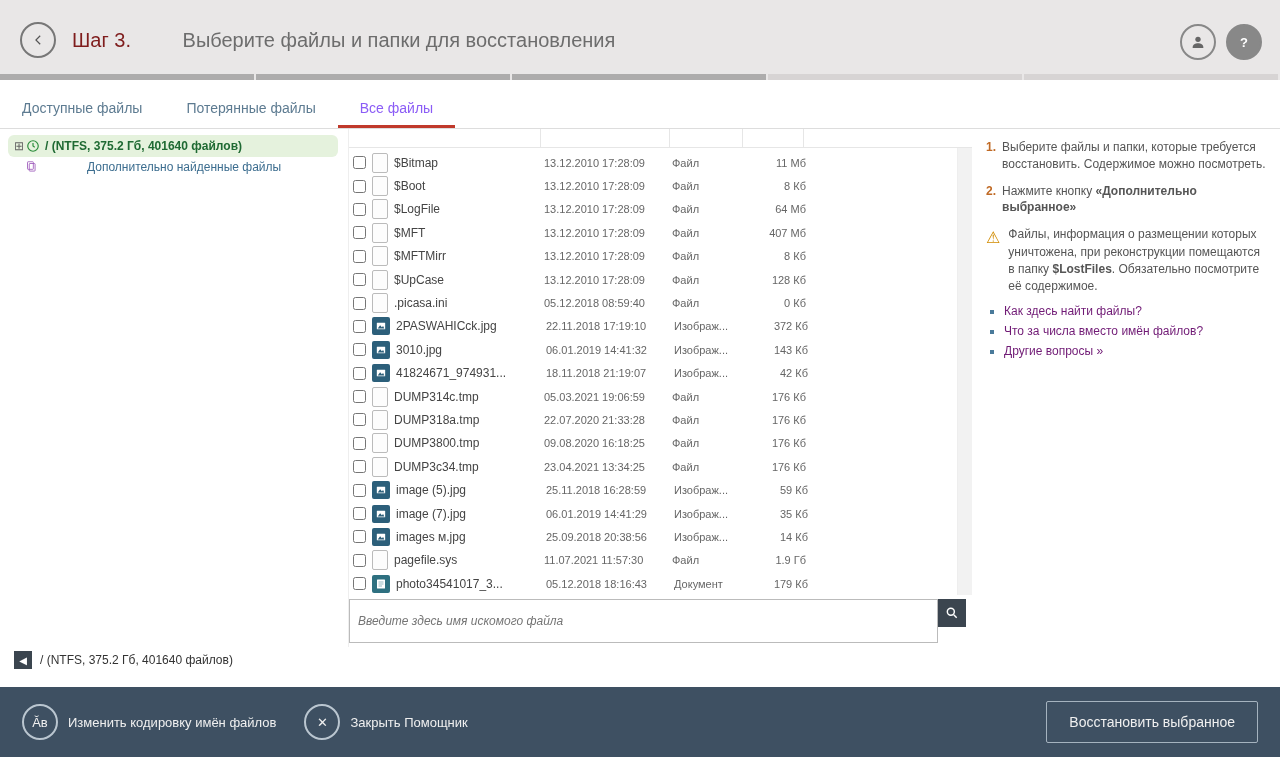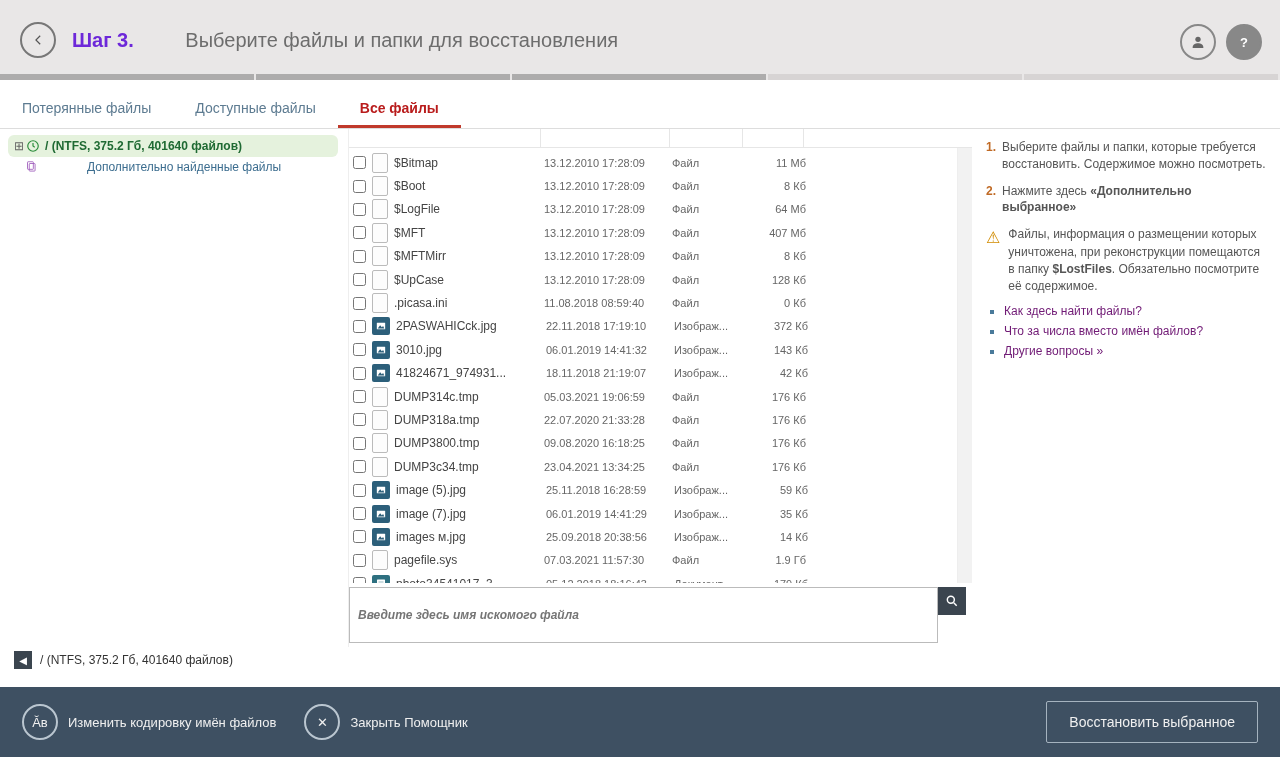--- a/index.html
+++ b/index.html
@@ -25,21 +25,21 @@
 .back-btn {
   width: 32px; height: 32px;
   border: 2px solid #777;
   border-radius: 50%;
   display: flex; align-items: center; justify-content: center;
   margin-right: 16px;
   cursor: pointer;
 }
 .back-btn svg { width: 14px; height: 14px; fill: #555; }
 .title-wrap { font-size: 20px; color: #5b5a5a; }
-.title-strong { font-weight: 700; color: #6d28d9; margin-right: 6px; }
+.title-strong { font-weight: 400; color: #7f1d1d; margin-right: 6px; }
 .title-rest { font-weight: 400; color: #6d6d6d; margin-left: 40px; }
 .head-right { position: absolute; right: 18px; top: 24px; display: flex; gap: 10px; }
 .round-ic {
   width: 32px; height: 32px; border: 2px solid #888; border-radius: 50%;
   display: flex; align-items: center; justify-content: center; color: #666;
   font-weight: bold;
 }
 .round-ic.help { background: #888; color: #fff; border-color: #888; }
 .progress-bar {
   position: absolute; bottom: 0; left: 0; right: 0; height: 6px;
@@ -50,21 +50,21 @@
 .progress-seg.cur { background: #adacac; }
 
 
 .tabs {
   display: flex; border-bottom: 1px solid #ddd; height: 40px; margin-top: 8px;
 }
 .tab {
   padding: 0 22px; line-height: 40px; font-size: 14px;
   color: #5d7b91; cursor: pointer; border-bottom: 3px solid transparent;
 }
-.tab.active { color: #b91c1c; border-bottom-color: #c0392b; font-weight: 700; }
+.tab.active { color: #8b5cf6; border-bottom-color: #c0392b; font-weight: 400; }
 
 
 .body {
   display: flex; height: 518px;
 }
 .tree {
   width: 330px; padding: 6px 10px 6px 8px; font-size: 12px; border-right: 1px solid #eee;
 }
 .tree-node { display: flex; align-items: center; padding: 3px 2px; border-radius: 6px; }
 .tree-node.sel { background: #e5f2dd; padding: 4px 6px; }
@@ -105,22 +105,22 @@
 .lost-strong { font-weight: 600; }
 .faq-head { color: #c06a25; font-weight: 600; margin-top: 180px; font-size: 14px; }
 .faq-list { margin: 8px 0; padding-left: 18px; }
 .faq-list li { color: #701a75; margin-bottom: 6px; cursor: pointer; list-style-type: square; }
 .faq-list li::marker { color: #4a7a9a; }
 
 
 .search-row { padding: 4px 6px 4px 0; }
 .search-wrap { display: flex; }
 .search-input {
-  flex: 1; height: 26px; border: 1px solid #bbb; padding: 14px 8px;
-  font-style: italic; color: #888; font-size: 12px; font-weight: bold;
+  flex: 1; height: 26px; border: 1px solid #bbb; padding: 8px 8px;
+  font-style: italic; color: #888; font-size: 12px;
 }
 .search-btn {
   width: 28px; height: 28px; background: #3b454f; color: #fff;
   display: flex; align-items: center; justify-content: center; cursor: pointer;
 }
 
 
 .breadcrumb { padding: 4px 14px; font-size: 12px; display: flex; align-items: center; gap: 8px; }
 .bc-btn { width: 18px; height: 18px; background: #3b454f; color: #fff; display: inline-flex; align-items: center; justify-content: center; font-size: 10px; }
 
@@ -166,22 +166,22 @@
   <div class="progress-bar">
     <div class="progress-seg done"></div>
     <div class="progress-seg done"></div>
     <div class="progress-seg cur"></div>
     <div class="progress-seg"></div>
     <div class="progress-seg"></div>
   </div>
 </div>
 
 <div class="tabs" id="tabs">
+    <div class="tab">Доступные файлы</div>
     <div class="tab">Потерянные файлы</div>
-    <div class="tab">Доступные файлы</div>
     <div class="tab active">Все файлы</div>
   </div>
 
 <div class="body">
 
   <div class="tree">
     <div class="tree-node sel">
       <span class="tree-toggle">⊞</span>
       <svg class="tree-ic" viewBox="0 0 24 24">
           <circle cx="12" cy="12" r="9" fill="none" stroke="#2a8c3a" stroke-width="2"></circle>
@@ -252,21 +252,21 @@
             <span class="row-ic file"></span>
             <span class="row-name">$UpCase</span>
             <span class="row-date">13.12.2010 17:28:09</span>
             <span class="row-type">Файл</span>
             <span class="row-size">128 Кб</span>
           </div>
           <div class="row">
             <input type="checkbox" style="">
             <span class="row-ic file"></span>
             <span class="row-name">.picasa.ini</span>
-            <span class="row-date">11.08.2018 08:59:40</span>
+            <span class="row-date">05.12.2018 08:59:40</span>
             <span class="row-type">Файл</span>
             <span class="row-size">0 Кб</span>
           </div>
           <div class="row">
             <input type="checkbox" style="">
             <span class="row-ic img">
               <svg width="12" height="10" viewBox="0 0 24 24">
                 <rect x="2" y="4" width="20" height="16" fill="#fff" rx="1"></rect>
                 <polygon points="4,18 10,10 14,15 17,12 20,18" fill="#2c5f7a"></polygon>
               </svg>
@@ -370,21 +370,21 @@
             </span>
             <span class="row-name">images м.jpg</span>
             <span class="row-date">25.09.2018 20:38:56</span>
             <span class="row-type">Изображ...</span>
             <span class="row-size">14 Кб</span>
           </div>
           <div class="row">
             <input type="checkbox" style="">
             <span class="row-ic file"></span>
             <span class="row-name">pagefile.sys</span>
-            <span class="row-date">07.03.2021 11:57:30</span>
+            <span class="row-date">11.07.2021 11:57:30</span>
             <span class="row-type">Файл</span>
             <span class="row-size">1.9 Гб</span>
           </div>
           <div class="row">
             <input type="checkbox" style="">
             <span class="row-ic doc">
               <svg width="12" height="12" viewBox="0 0 24 24">
                 <rect x="4" y="3" width="16" height="18" fill="#fff" rx="1"></rect>
                 <line x1="7" y1="8" x2="17" y2="8" stroke="#2e7080"></line>
                 <line x1="7" y1="12" x2="17" y2="12" stroke="#2e7080"></line>
@@ -414,21 +414,21 @@
 
   <div class="rpanel">
     <div class="step-list">
       <div class="step-li">
         <span class="step-num">1.</span>
         <span>Выберите файлы и папки, которые требуется восстановить. Содержимое можно посмотреть.</span>
       </div>
       <div class="step-li">
         <span class="step-num">2.</span>
         <span>
-          <span>Нажмите здесь </span><span class="step-strong">«Дополнительно выбранное»</span>
+          <span>Нажмите кнопку </span><span class="step-strong">«Дополнительно выбранное»</span>
         </span>
       </div>
     </div>
     <div class="warn-box">
       <span class="warn-ic">⚠</span>
       <span>
         <span>Файлы, информация о размещении которых уничтожена, при реконструкции помещаются в папку </span><span class="lost-strong">$LostFiles</span><span>. Обязательно посмотрите её содержимое.</span>
       </span>
     </div>
     <ul class="faq-list" id="faq">

